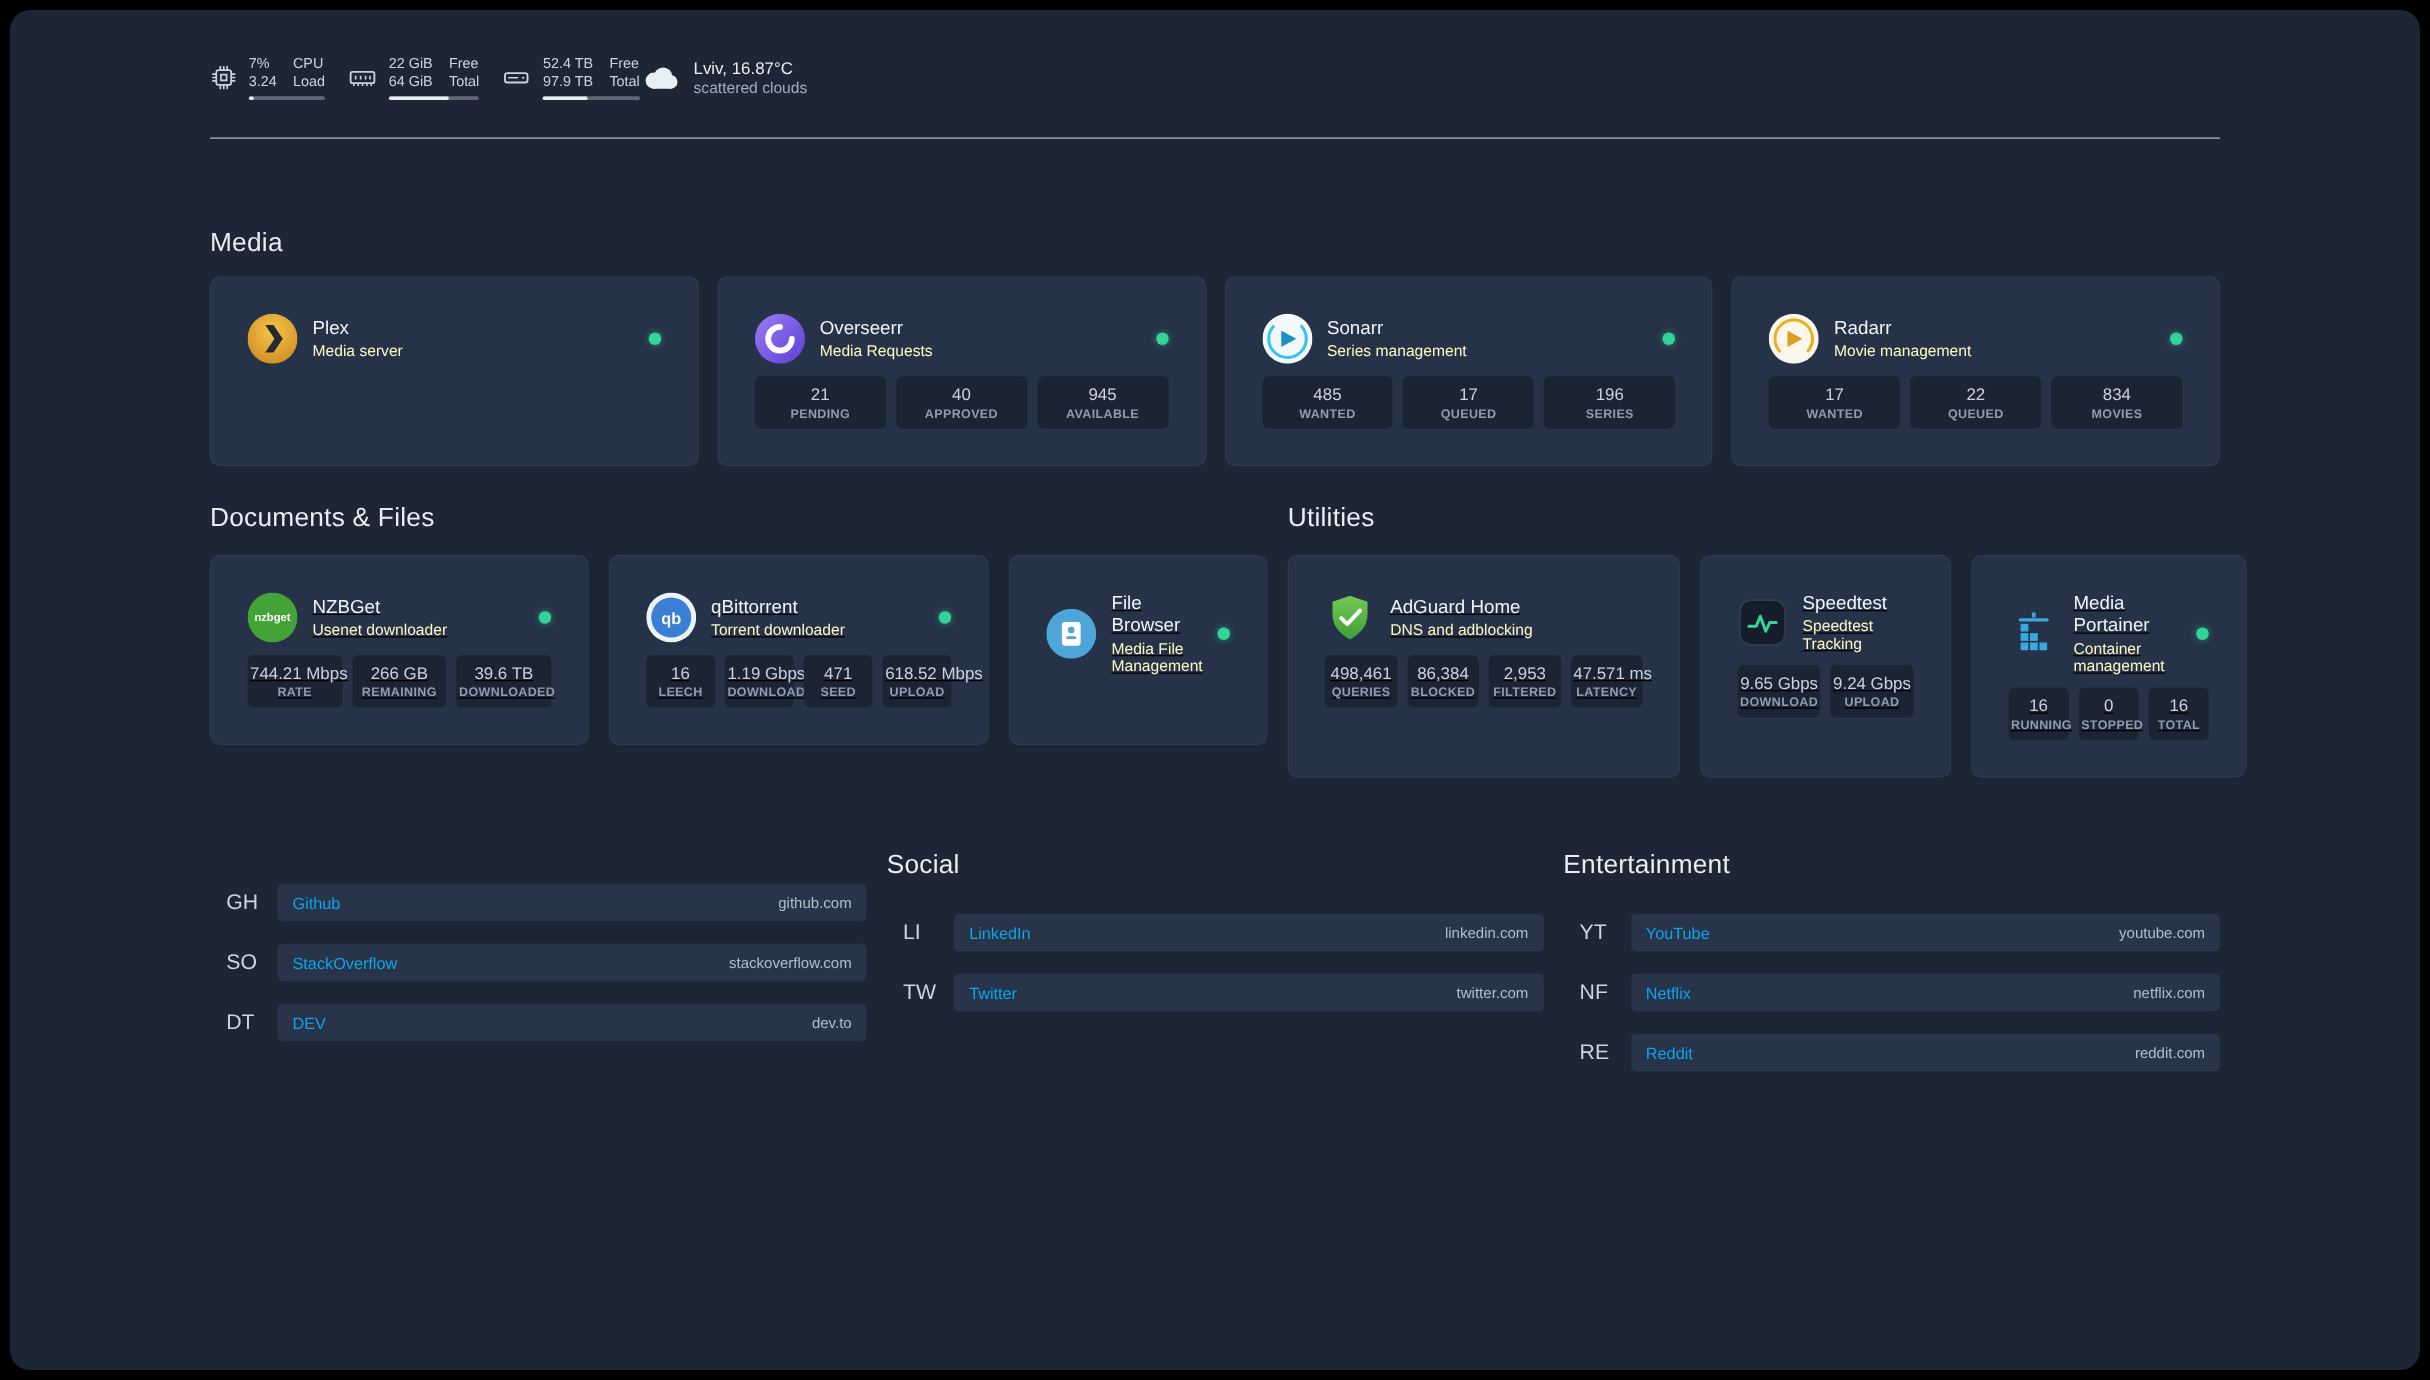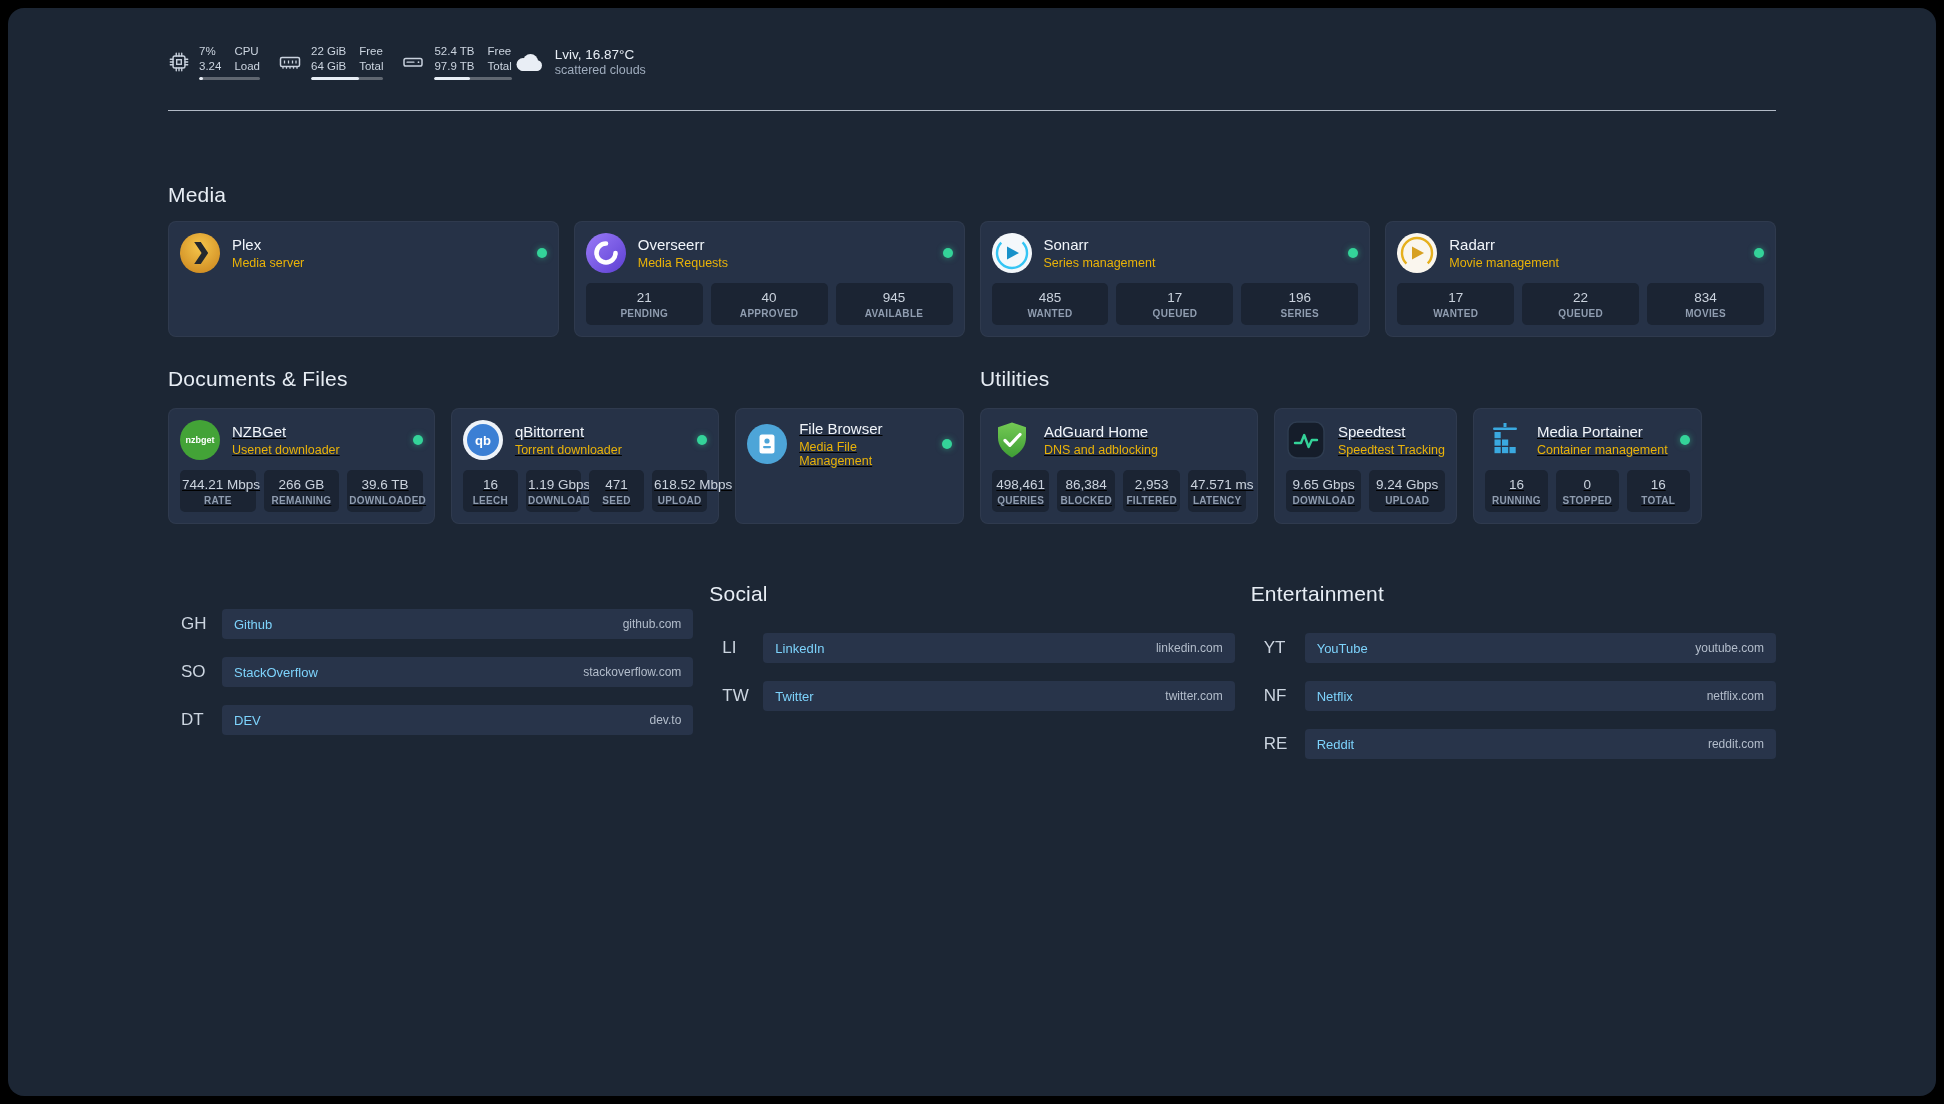--- a/index.html
+++ b/index.html
@@ -27,26 +27,26 @@
 
   .divider { margin:30px 160px 0; border-bottom:1px solid rgba(204,213,224,0.85); }
 
   .content { padding:0 160px 36px; }
   h2.sect { font-size:21px; font-weight:500; color:#e7edf4; letter-spacing:0.2px; }
   .section-media { margin-top:72px; }
   .grid4 { display:grid; grid-template-columns:repeat(4,1fr); gap:15px; margin-top:14px; }
   .twocol { display:grid; grid-template-columns:1fr 1fr; gap:16px; margin-top:30px; align-items:start; }
   .cards { display:flex; flex-direction:row; gap:16px; margin-top:17px;text-decoration:underline; }
 
-  .card { background:#263247; border:1px solid rgba(255,255,255,0.045); border-radius:8px; padding:11px; cursor:pointer; }
+  .card { background:#263247; border:1px solid rgba(255,255,255,0.045); border-radius:8px; padding:29px; cursor:pointer; }
   .card-head { display:flex; align-items:center; gap:12px; }
   .svc { width:40px; height:40px; display:block; flex:none; }
   .titles { min-width:0; }
   .name { font-size:15px; font-weight:500; color:#f1f5fa; line-height:1.2; }
-  .desc { font-size:12.5px; color:#eab308; margin-top:2px; }
+  .desc { font-size:12.5px; color:#fef9c3; margin-top:2px; }
   .dot { width:10px; height:10px; background:#34d399; border-radius:50%; margin-left:auto; flex:none; box-shadow:0 0 6px rgba(52,211,153,0.55); }
 
   .stats { display:flex; gap:8px; margin-top:10px; }
   .stat { flex:1; background:#1b2433; border-radius:5px; text-align:center; padding:7px 2px 6px; min-width:0; }
   .stat-v { font-size:13.5px; color:#cbd3de; line-height:1.25; white-space:nowrap;text-align:center; }
   .stat-l { font-size:10px; font-weight:bold; color:#909db0; letter-spacing:0.3px; margin-top:1px; text-transform:uppercase; }
 
   .player { margin-top:9px; }
   .player-top { display:flex; justify-content:space-between; align-items:center; }
   .np-title { font-size:13px; color:#e4eaf2; }
@@ -55,21 +55,21 @@
   .track { flex:1; height:15px; background:#111a27; border-radius:8px; position:relative; }
   .thumb { position:absolute; left:5px; top:2.5px; width:23px; height:10px; background:#e9eef4; border-radius:5px; display:flex; align-items:center; justify-content:center; gap:2.5px; cursor:pointer; }
   .thumb i { width:1.6px; height:5.5px; background:#34404f; }
   .np-time { font-size:12px; color:#e4eaf2; white-space:nowrap; }
 
   .bookmarks { display:grid; grid-template-columns:1fr 1fr 1fr; gap:16px; margin-top:58px; align-items:start; }
   .bm-list { display:flex; flex-direction:column; gap:18px; margin-top:27px; }
   .bm-row { display:flex; align-items:center; cursor:pointer; }
   .bm-abbr { width:54px; flex:none; padding-left:13px; font-size:17px; color:#ccd5e0; }
   .bm-body { flex:1; display:flex; align-items:center; height:30px; background:#28344a; border-radius:4px; padding:0 12px; min-width:0; }
-  .bm-name { font-size:13px; color:#7dd3fc; }
+  .bm-name { font-size:13px; color:#0ea5e9; }
   .bm-url { margin-left:auto; font-size:12px; color:#b3bdcb; }
 </style>
 </head>
 <body>
 
 <svg width="0" height="0" style="position:absolute">
   <defs>
     <radialGradient id="gplex" cx="50%" cy="35%" r="80%">
       <stop offset="0%" stop-color="#f6c64b"></stop>
         <stop offset="100%" stop-color="#c9831c"></stop>

